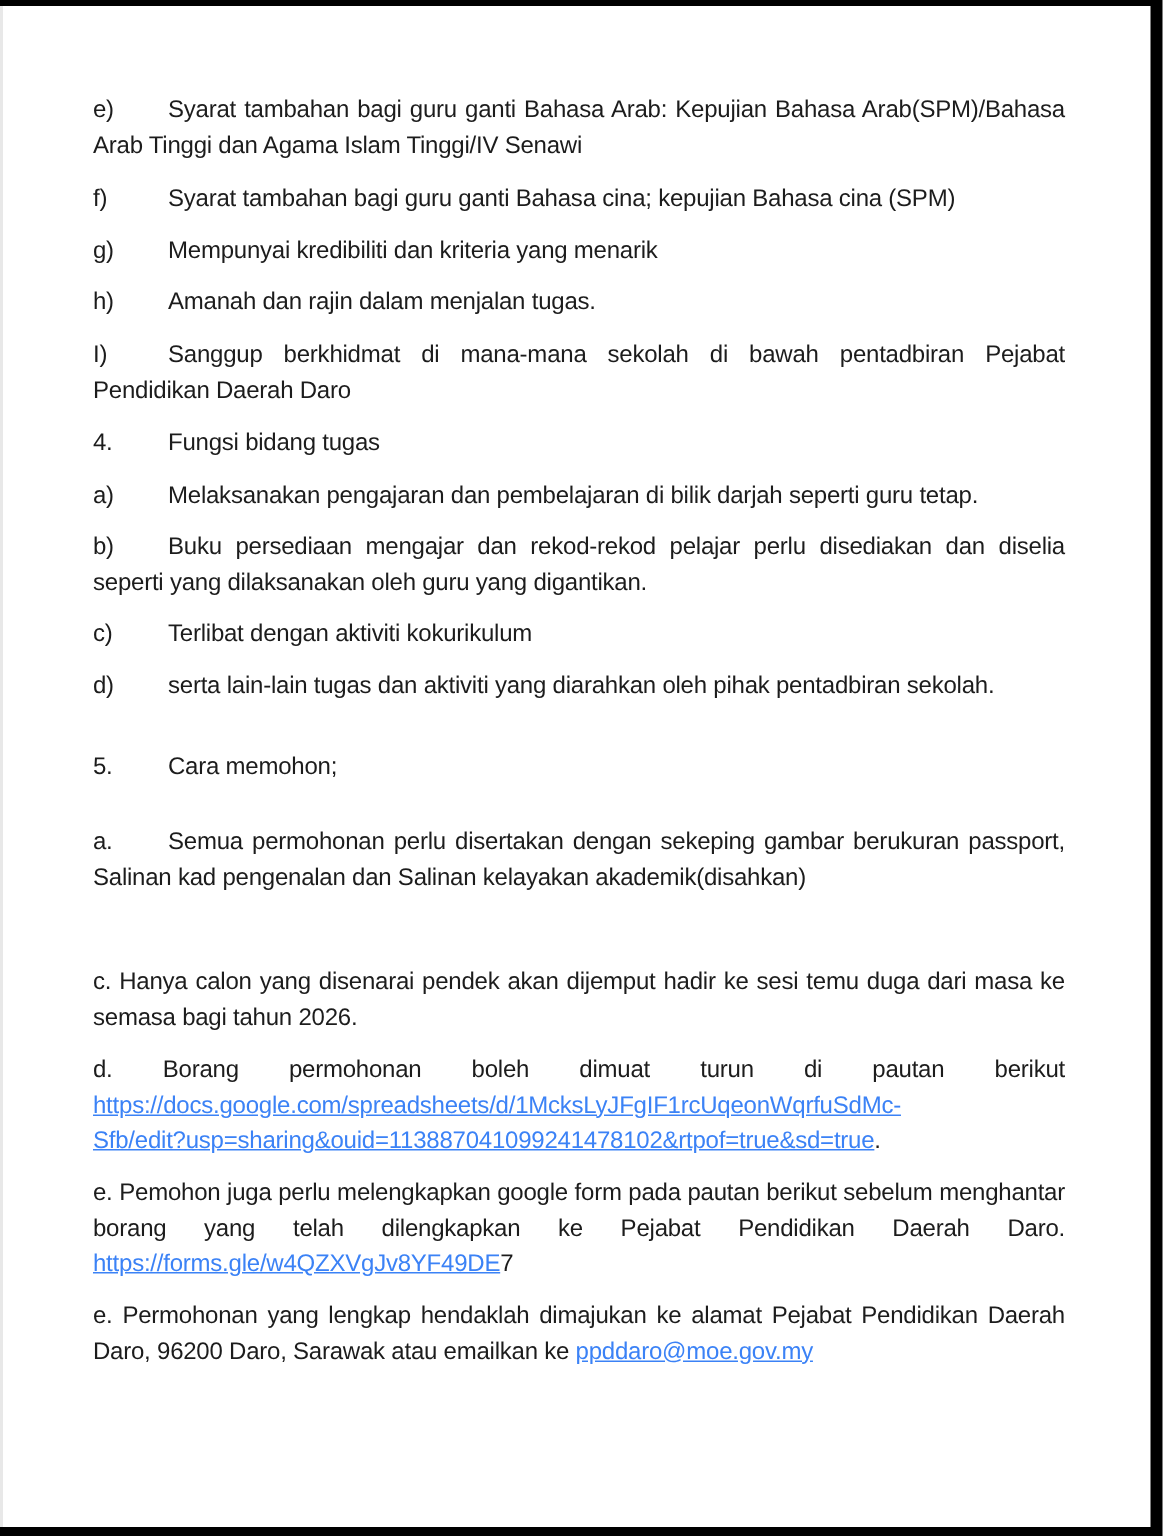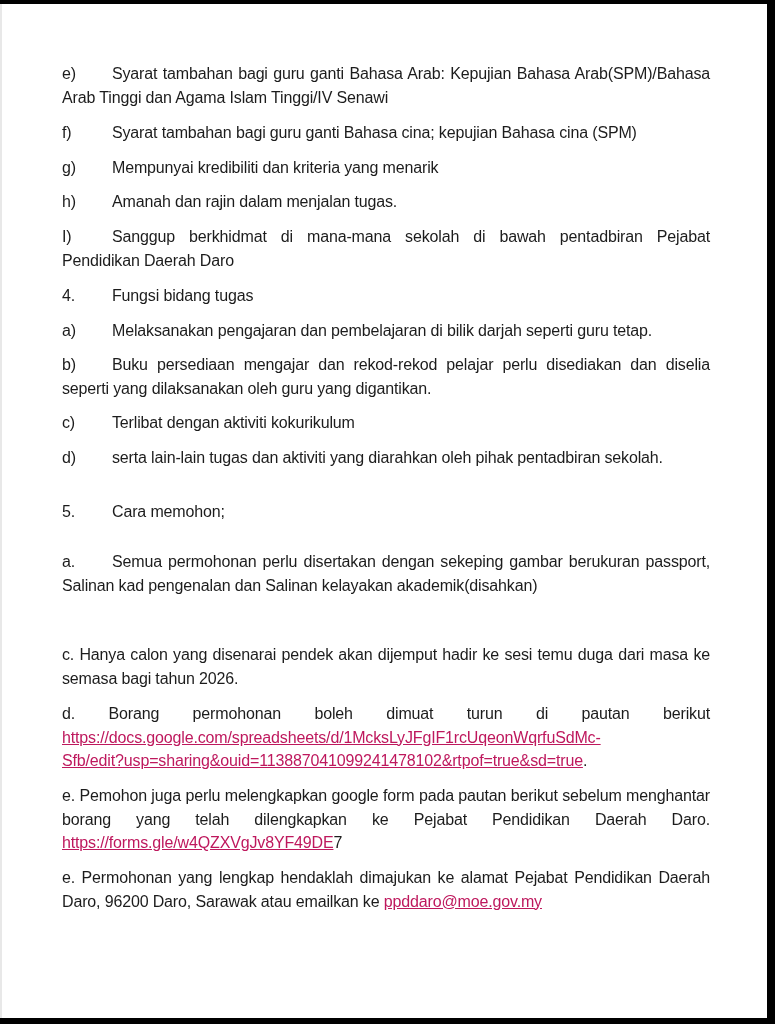--- a/index.html
+++ b/index.html
@@ -22,21 +22,21 @@
     left: 60px;
     width: 648px;
     font-size: 16px;
     line-height: 23.5px;
     color: #1c1c1c;
     letter-spacing: -0.15px;
   }
   .justify { text-align: justify; text-align-last: left; }
   .justify-full { text-align: justify; text-align-last: justify; }
   .mk { display: inline-block; width: 50px; }
-  a.link { color: #be185d; text-decoration: underline; }
+  a.link { color: #3b82f6; text-decoration: underline; }
 </style>
 </head>
 <body>
 
 <div class="page">
 
   <div class="para justify" style="top:58px;">
     <span class="mk">e)</span><span>Syarat tambahan bagi guru ganti Bahasa Arab: Kepujian Bahasa Arab(SPM)/Bahasa Arab Tinggi dan Agama Islam Tinggi/IV Senawi</span>
   </div>
 

